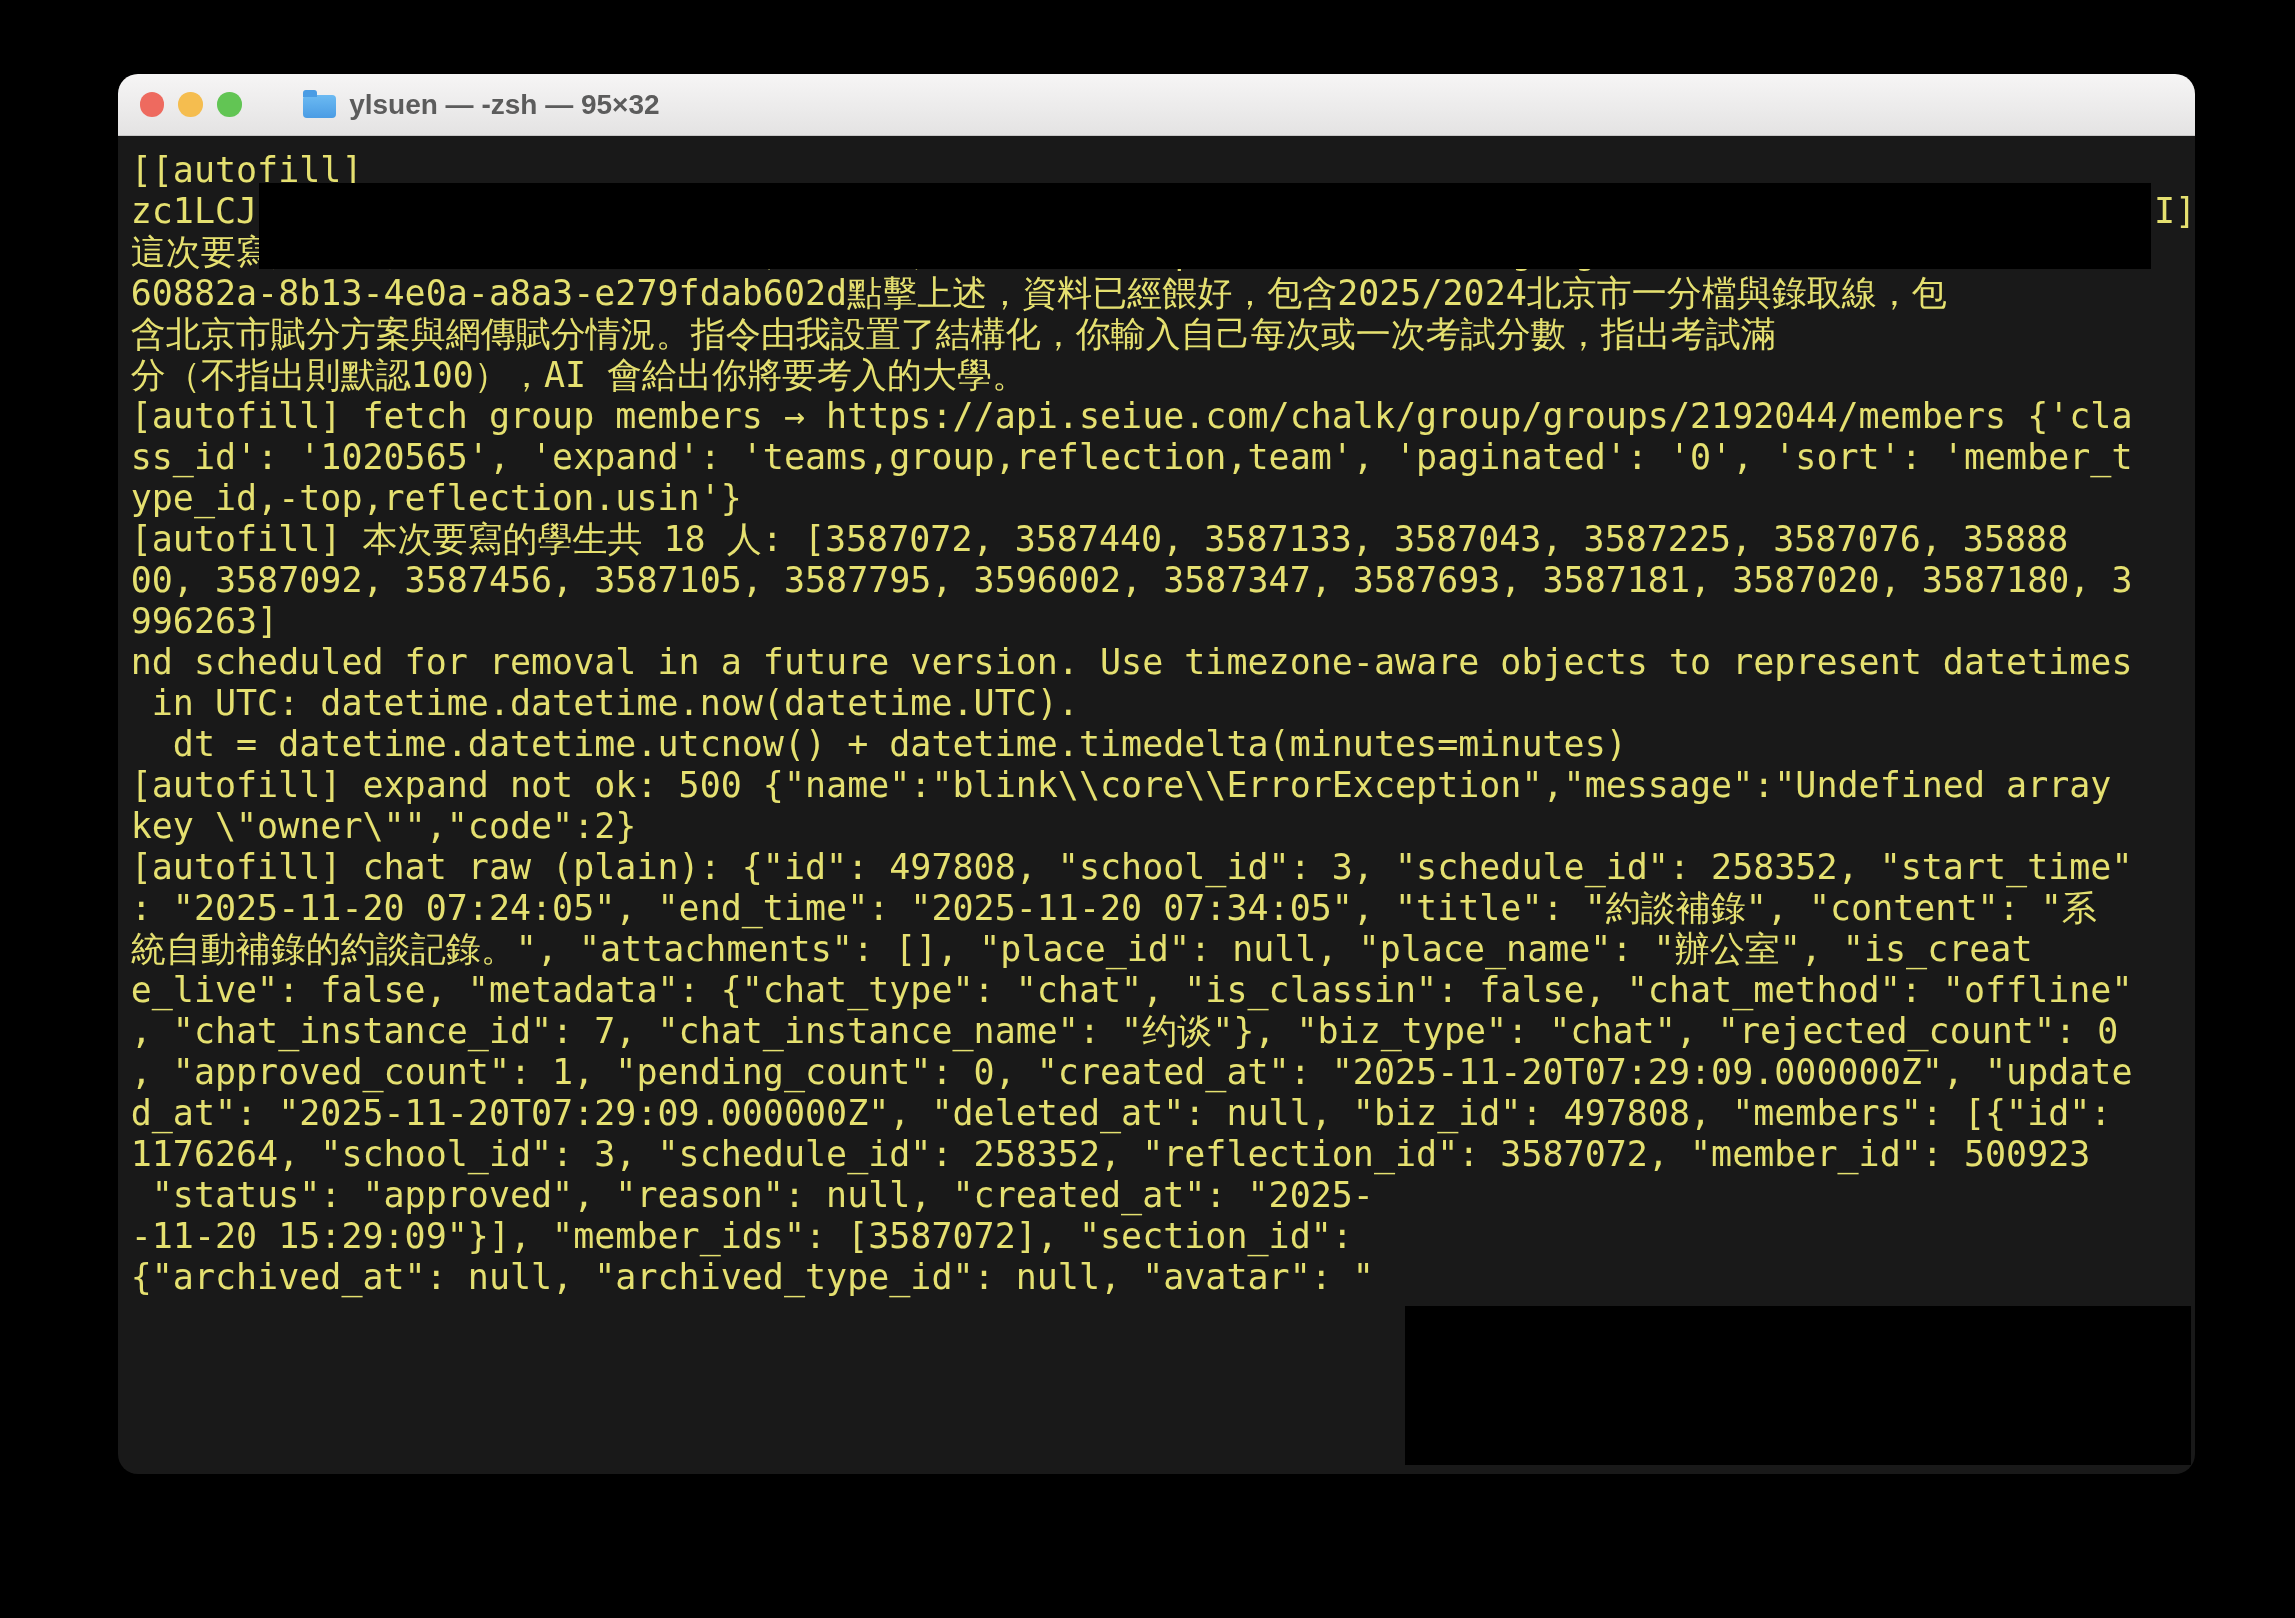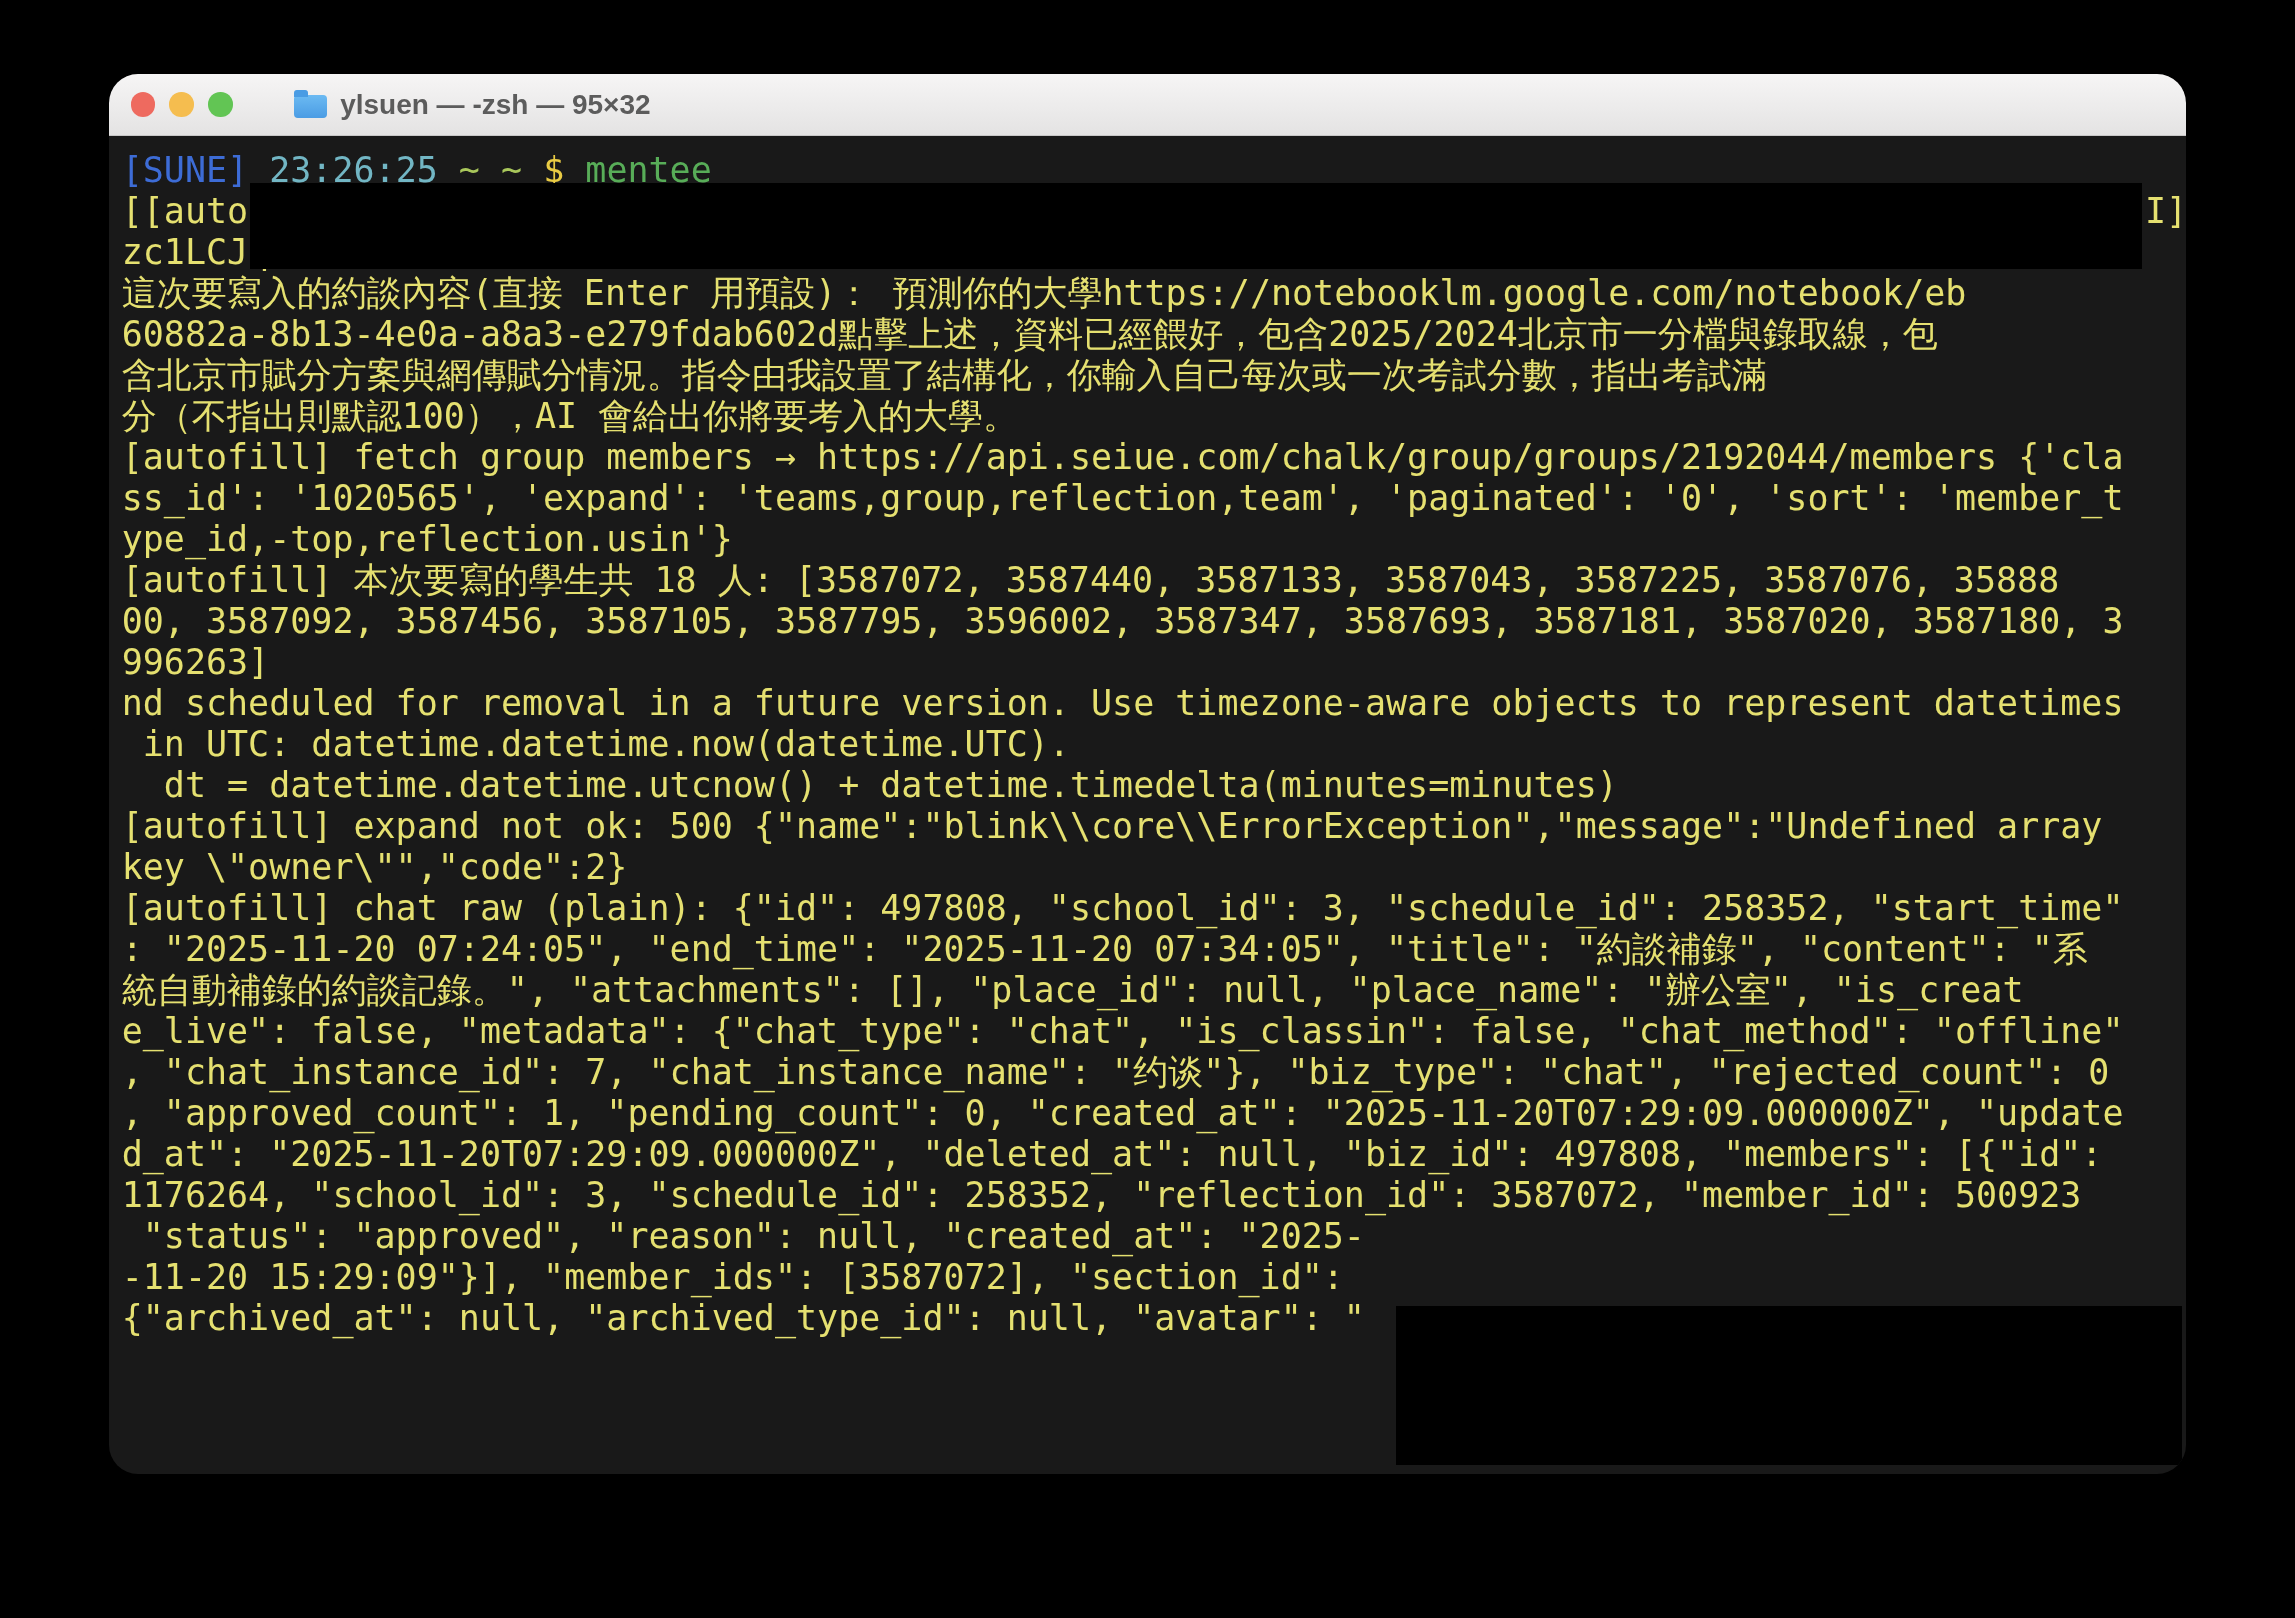--- a/index.html
+++ b/index.html
@@ -1,20 +1,20 @@
 <!DOCTYPE html>
 <html style="--window_bg: #191919; --titlebar_top: #f6f5f5; --titlebar_bottom: #e4e3e3; --title_text: #5c5c5c; --light_red: #ee6a5f; --light_yellow: #f5bd4f; --light_green: #62c554; --folder_blue: #4a9ce4; --output: #e5e070; --prompt_user: #3d6cd6; --prompt_time: #72b6c4; --prompt_tilde: #a9c75b; --prompt_dollar: #e9cb44; --prompt_cmd: #58ad58; --redaction: #000000;"><head>
 <meta charset="utf-8">
 <style>
   html,body{margin:0;padding:0;background:#000;}
   body{width:2296px;height:1619px;position:relative;overflow:hidden;}
 
   .window{
-    position:absolute;left:109px;top:74px;width:2077px;height:1400px;
-    border-radius:29px;background:var(--window_bg,#191919);
+    position:absolute;left:118px;top:74px;width:2077px;height:1400px;
+    border-radius:20px;background:var(--window_bg,#191919);
     box-shadow:0 44px 107px rgba(0,0,0,.8);overflow:hidden;
   }
   .titlebar{
     height:62px;display:flex;align-items:center;padding:0 21.5px;
     background:linear-gradient(#f6f5f5,#e4e3e3);
     border-bottom:1px solid #c8c7c7;box-sizing:border-box;
   }
   .light{width:24.4px;height:24.4px;border-radius:50%;margin-right:14.6px;flex:0 0 auto;}
   .light.red{background:var(--light_red,#ee6a5f);}
   .light.yellow{background:var(--light_yellow,#f5bd4f);}
@@ -53,21 +53,20 @@
     <span class="light red"></span>
     <span class="light yellow"></span>
     <span class="light green"></span>
     <span class="titlegroup">
       <span class="foldericon"></span>
       <span class="titletext">ylsuen — -zsh — 95×32</span>
     </span>
   </div>
   <div class="screen">
     <div>
-        <div class="tline"><span style="color: var(--prompt_user);">[SUNE]</span><span> </span><span style="color: var(--prompt_time);">23:26:25</span><span> </span><span style="color: var(--prompt_tilde);">~ ~</span><span> </span><span style="color: var(--prompt_dollar);">$</span><span> </span><span style="color: var(--prompt_cmd);">mentee</span></div>
         <div class="tline"><span>[[autofill]</span></div>
         <div class="tline"><span>zc1LCJqdGk</span></div>
         <div class="tline"><span>這次要寫入的約談內容(直接 Enter 用預設)： 預測你的大學https://notebooklm.google.com/notebook/eb</span></div>
         <div class="tline"><span>60882a-8b13-4e0a-a8a3-e279fdab602d點擊上述，資料已經餵好，包含2025/2024北京市一分檔與錄取線，包</span></div>
         <div class="tline"><span>含北京市賦分方案與網傳賦分情況。指令由我設置了結構化，你輸入自己每次或一次考試分數，指出考試滿</span></div>
         <div class="tline"><span>分（不指出則默認100），AI 會給出你將要考入的大學。</span></div>
         <div class="tline"><span>[autofill] fetch group members → https://api.seiue.com/chalk/group/groups/2192044/members {'cla</span></div>
         <div class="tline"><span>ss_id': '1020565', 'expand': 'teams,group,reflection,team', 'paginated': '0', 'sort': 'member_t</span></div>
         <div class="tline"><span>ype_id,-top,reflection.usin'}</span></div>
         <div class="tline"><span>[autofill] 本次要寫的學生共 18 人: [3587072, 3587440, 3587133, 3587043, 3587225, 3587076, 35888</span></div>

